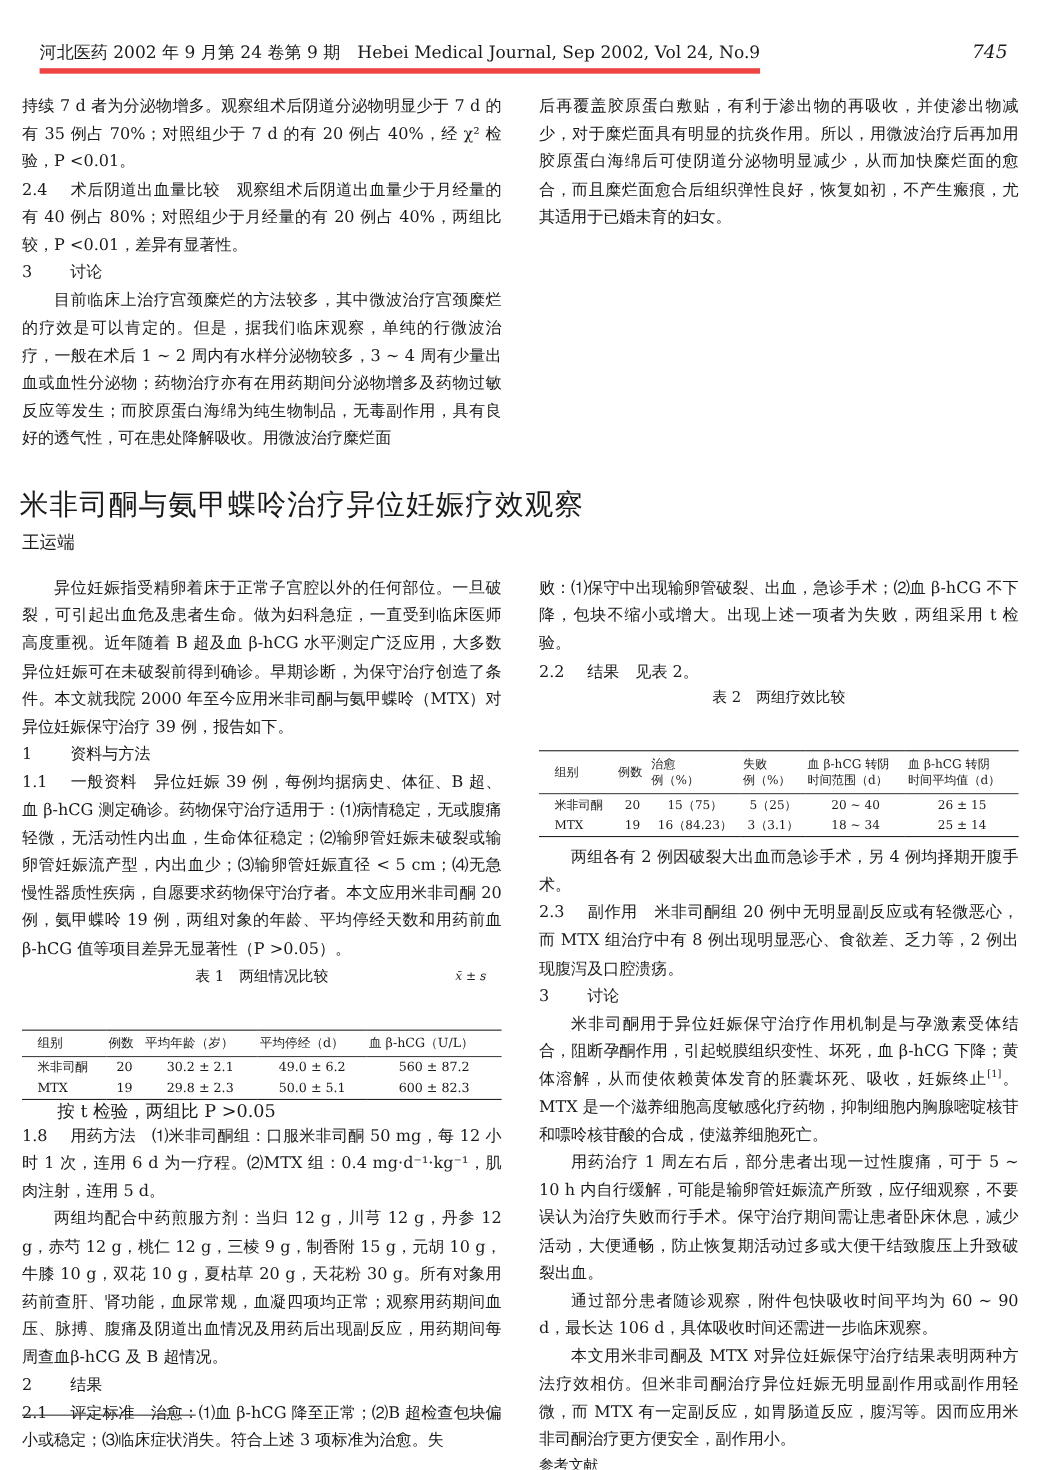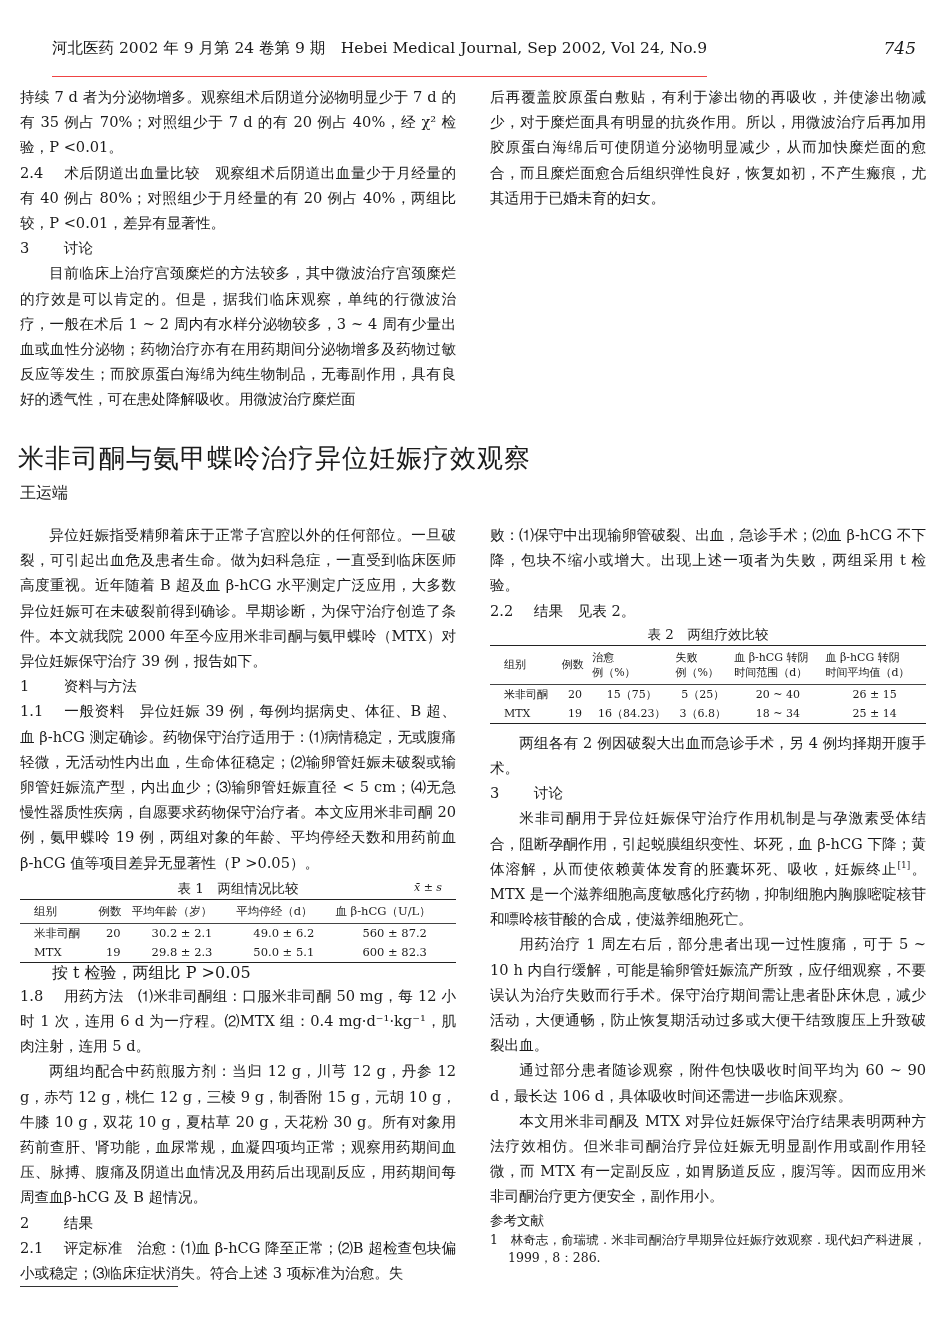--- a/index.html
+++ b/index.html
@@ -1,32 +1,32 @@
 <!DOCTYPE html>
 <html><head>
 <meta charset="utf-8">
 <style>
   html, body { margin:0; padding:0; background:#fff; }
   body { width:950px; height:1336px; position:relative; overflow:hidden;
          font-family:"DejaVu Serif","Liberation Serif",serif; color:#1a1a1a; }
   .header { position:absolute; left:36px; top:38px; width:880px; height:24px; font-size:15.5px; }
-  .header .run { position:absolute; left:16px; top:0; border-bottom:1px solid #ef4444; padding-bottom:17px; white-space:nowrap; }
+  .header .run { position:absolute; left:0; top:0; border-bottom:5px solid #ef4444; padding-bottom:3px; white-space:nowrap; }
   .header .pg { position:absolute; right:0; top:0; font-size:17px;font-style:italic; }
   .col { position:absolute; width:436px; font-size:14.6px; line-height:25.2px; text-align:justify; }
   .col p { margin:0; }
   .ind { text-indent:2em; }
   .h { margin:0; }
   .sec { display:inline-block; width:3.0em; }
   .title { position:absolute; left:18px; top:424px; font-size:26px; letter-spacing:1px;
            font-family:"DejaVu Sans","Liberation Sans",sans-serif; font-weight:400; white-space:nowrap; }
   .author { position:absolute; left:20px; top:483px; font-size:16px;
             font-family:"DejaVu Sans","Liberation Sans",sans-serif; }
   .tcap { text-align:center; font-size:13.5px; line-height:22px; position:relative; }
   .tcap .stat { position:absolute; right:14px; top:0; font-style:italic; font-size:11px; }
-  table.t { width:100%; border-collapse:collapse; font-size:11.5px; line-height:15px; }
+  table.t { width:100%; border-collapse:collapse; font-size:11.5px; line-height:15px;margin-top:37px; }
   table.t th { font-weight:400; padding:4px 2px; border-top:1.5px solid #222; border-bottom:1px solid #444; vertical-align:middle; }
   table.t td { padding:2px 2px; text-align:center; }
   table.t td:first-child, table.t th:first-child { text-align:left; padding-left:14px; }
   table.t tr:last-child td { border-bottom:1.5px solid #222; }
   .note { font-size:16px; line-height:20px; padding-left:2em; }
   .fnrule { position:absolute; left:20px; top:1286px; width:158px; border-top:1px solid #333; }
   .fn { position:absolute; left:48px; top:1344px; font-size:12.5px; }
   .refh { text-align:left; font-size:13.5px; line-height:22px; }
   .ref { font-size:12.5px; line-height:18px; padding-left:18px; text-indent:-18px; }
   sup { font-size:9px; line-height:0; }
@@ -126,28 +126,29 @@
         <td>20</td>
         <td>15（75）</td>
         <td>5（25）</td>
         <td>20 ~ 40</td>
         <td>26 ± 15</td>
       </tr>
       <tr>
         <td>MTX</td>
         <td>19</td>
         <td>16（84.23）</td>
-        <td>3（6.8）</td>
+        <td>3（3.1）</td>
         <td>18 ~ 34</td>
         <td>25 ± 14</td>
       </tr>
     </tbody>
   </table>
 
   <p class="ind" style="margin-top:6px;">两组各有 2 例因破裂大出血而急诊手术，另 4 例均择期开腹手术。</p>
+  <p><span class="sec">2.3</span><span>副作用</span>　<span>米非司酮组 20 例中无明显副反应或有轻微恶心，而 MTX 组治疗中有 8 例出现明显恶心、食欲差、乏力等，2 例出现腹泻及口腔溃疡。</span></p>
   <p class="h"><span class="sec">3</span><span>讨论</span></p>
   <p class="ind"><span>米非司酮用于异位妊娠保守治疗作用机制是与孕激素受体结合，阻断孕酮作用，引起蜕膜组织变性、坏死，血 β-hCG 下降；黄体溶解，从而使依赖黄体发育的胚囊坏死、吸收，妊娠终止</span><sup>[1]</sup><span>。MTX 是一个滋养细胞高度敏感化疗药物，抑制细胞内胸腺嘧啶核苷和嘌呤核苷酸的合成，使滋养细胞死亡。</span></p>
   <p class="ind">用药治疗 1 周左右后，部分患者出现一过性腹痛，可于 5 ~ 10 h 内自行缓解，可能是输卵管妊娠流产所致，应仔细观察，不要误认为治疗失败而行手术。保守治疗期间需让患者卧床休息，减少活动，大便通畅，防止恢复期活动过多或大便干结致腹压上升致破裂出血。</p>
   <p class="ind">通过部分患者随诊观察，附件包快吸收时间平均为 60 ~ 90 d，最长达 106 d，具体吸收时间还需进一步临床观察。</p>
   <p class="ind">本文用米非司酮及 MTX 对异位妊娠保守治疗结果表明两种方法疗效相仿。但米非司酮治疗异位妊娠无明显副作用或副作用轻微，而 MTX 有一定副反应，如胃肠道反应，腹泻等。因而应用米非司酮治疗更方便安全，副作用小。</p>
   <div class="refh">参考文献</div>
   <div class="ref">1　林奇志，俞瑞琥．米非司酮治疗早期异位妊娠疗效观察．现代妇产科进展，1999，8：286.</div>
 </div>
 
 </body></html>

